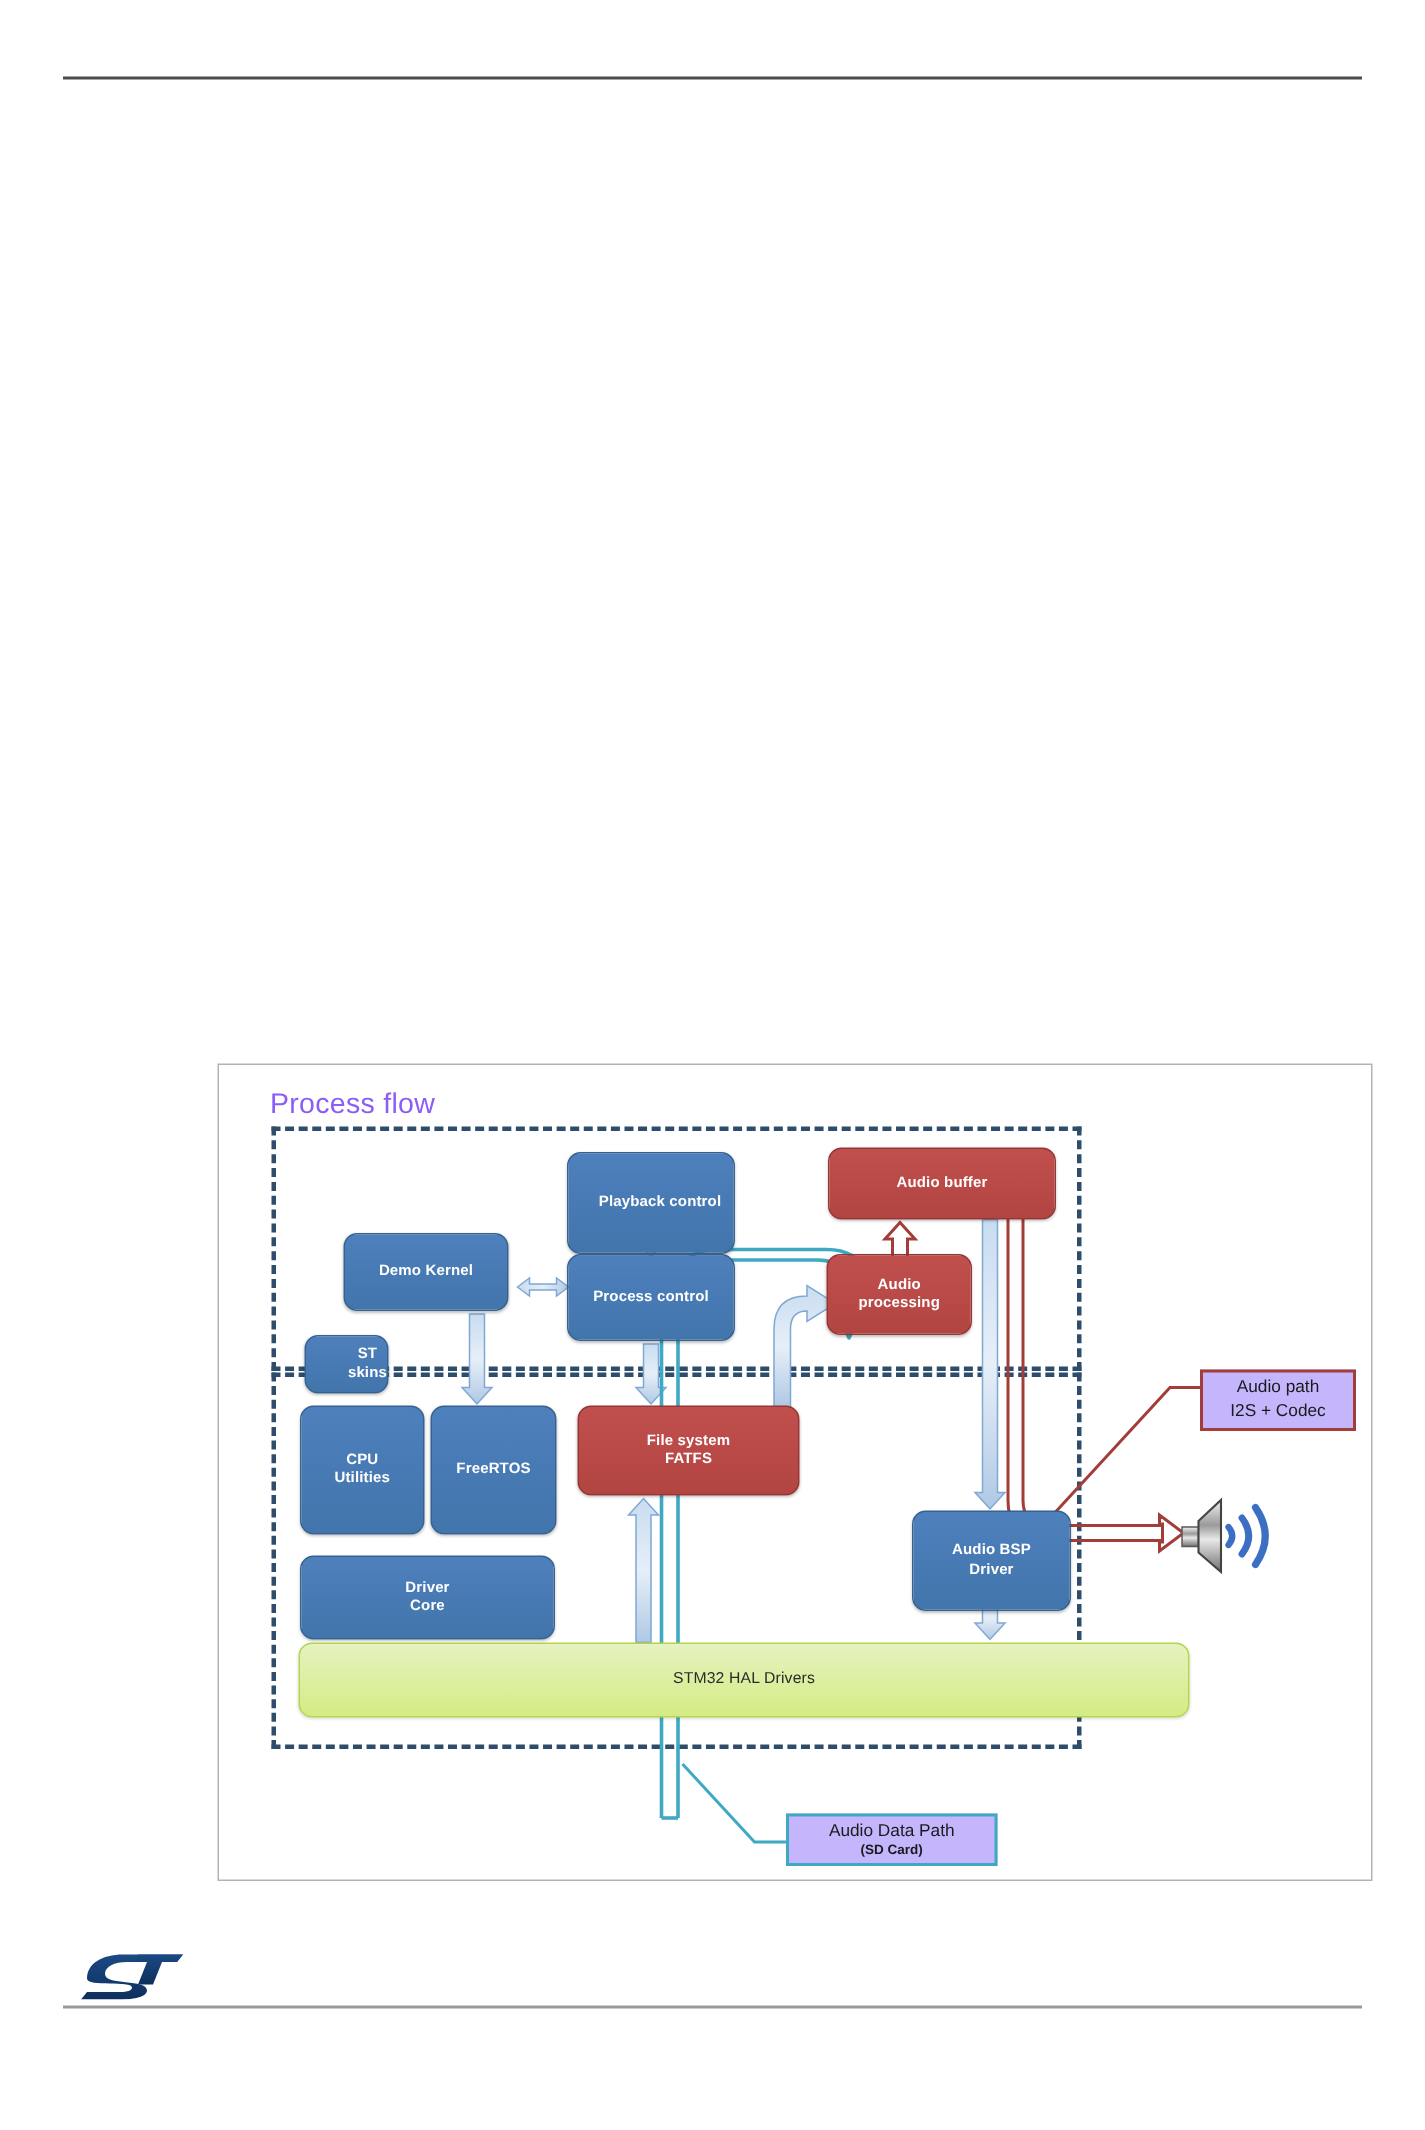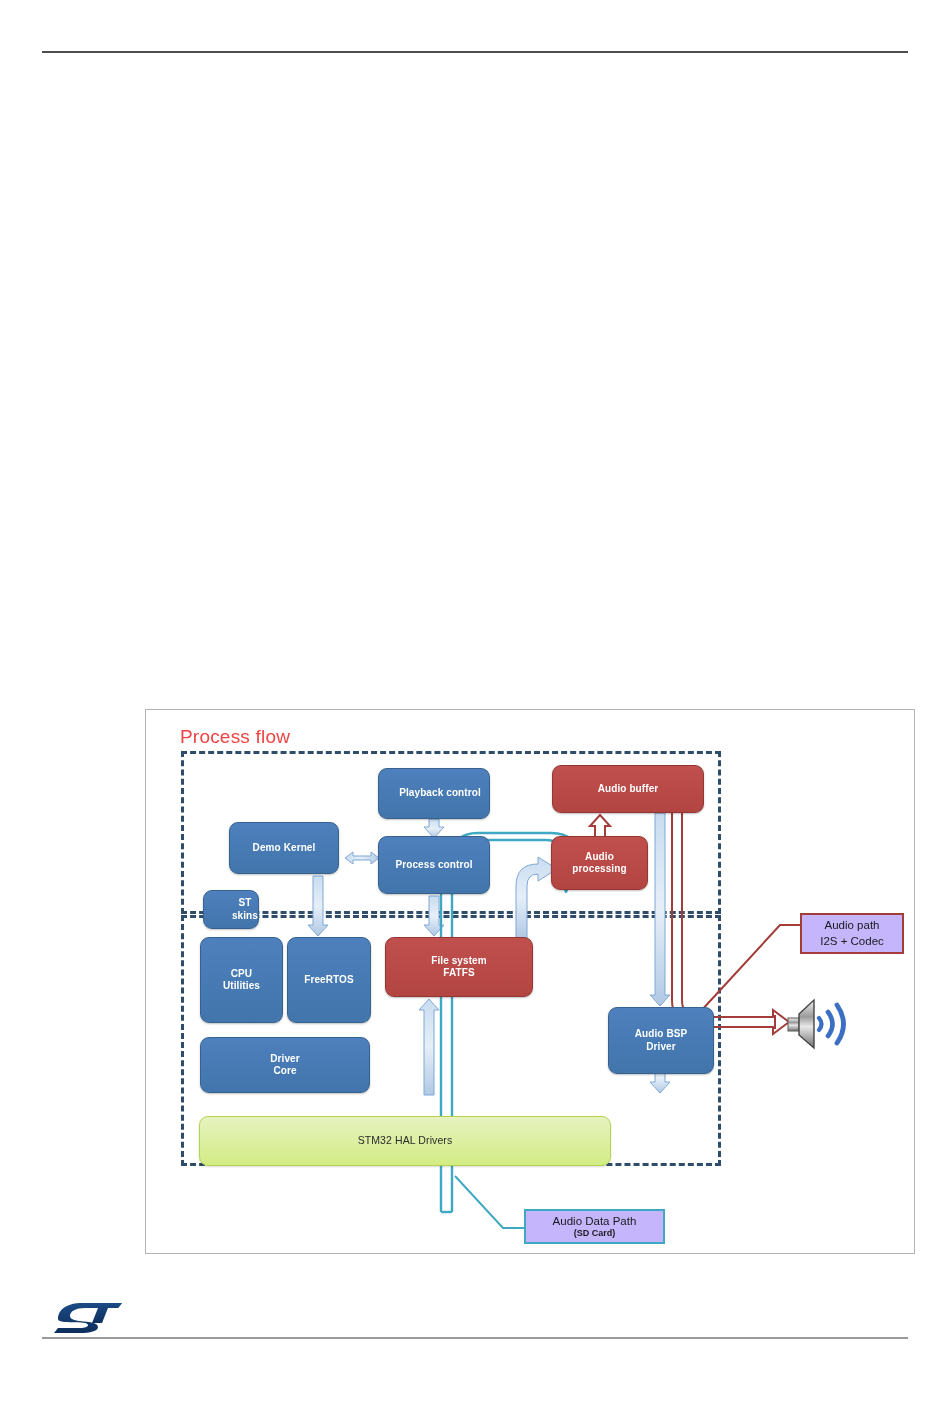--- a/index.html
+++ b/index.html
@@ -49,21 +49,21 @@
     height: 545px;
     border: 1px solid #b3b3b3;
     background: #ffffff;
     box-sizing: border-box;
   }
   .figure-title {
     position: absolute;
     left: 180px;
     top: 726px;
     font-size: 19px;
-    color: #ef4444;
+    color: #8b5cf6;
     font-family: "Liberation Sans", sans-serif;
     letter-spacing: 0.2px;
   }
 
   
   .dashed-box {
     position: absolute;
     border: 3px dashed #2e4d6b;
     box-sizing: border-box;
     background: transparent;
@@ -100,32 +100,32 @@
   .node.green {
     background: linear-gradient(180deg,#e6f2c0 0%,#d3ec84 100%);
     border: 1px solid #b5d44d;
     color: #2b2b2b;
     font-weight: normal;
     font-size: 10.5px;
     box-shadow: 0 1px 2px rgba(0,0,0,0.15);
   }
 
   
-  #n-playback    { left: 378px; top: 768px;  width: 112px; height: 51px; padding-left: 12px; }
+  #n-playback    { left: 378px; top: 768px;  width: 112px; height: 68px; padding-left: 12px; }
   #n-demokernel  { left: 229px; top: 822px;  width: 110px; height: 52px; }
   #n-processctrl { left: 378px; top: 836px;  width: 112px; height: 58px; }
   #n-audiobuffer { left: 552px; top: 765px;  width: 152px; height: 48px; }
   #n-audioproc   { left: 551px; top: 836px;  width: 97px;  height: 54px; }
   #n-stskins     { left: 203px; top: 890px;  width: 56px;  height: 39px; justify-content: flex-end; }
   #n-cpuutil     { left: 200px; top: 937px;  width: 83px;  height: 86px; }
   #n-freertos    { left: 287px; top: 937px;  width: 84px;  height: 86px; }
   #n-stemwin     { left: 200px; top: 1037px; width: 170px; height: 56px; }
   #n-filesystem  { left: 385px; top: 937px;  width: 148px; height: 60px; }
   #n-audiobsp    { left: 608px; top: 1007px; width: 106px; height: 67px; }
-  #n-halDrivers  { left: 199px; top: 1095px; width: 412px; height: 50px; margin-top: 21px; }
+  #n-halDrivers  { left: 199px; top: 1095px; width: 594px; height: 50px; }
 
   
   .arrow-layer {
     position: absolute;
     left: 0; top: 0;
     width: 950px;
     height: 1420px;
     pointer-events: none;
   }
 

